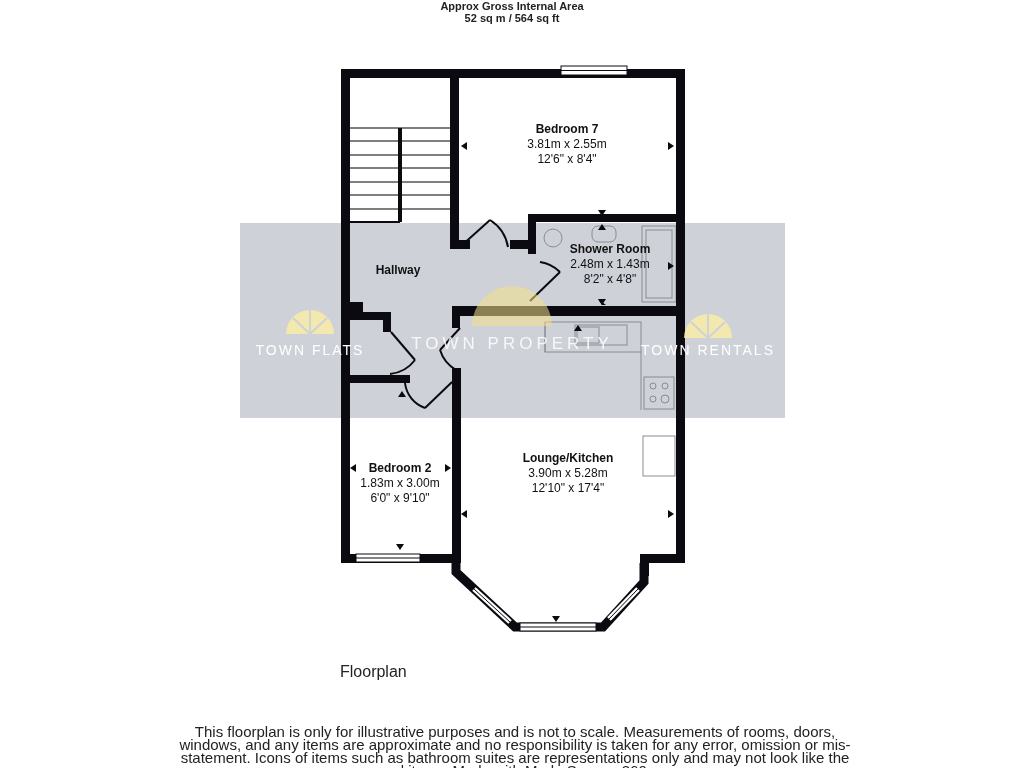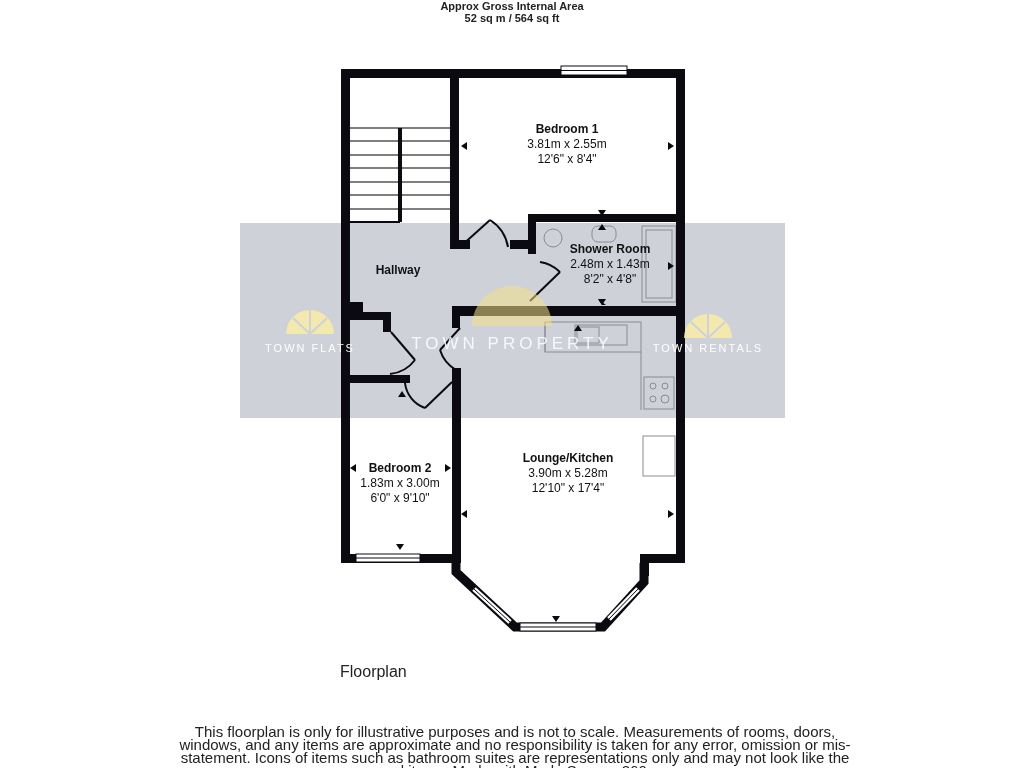--- a/index.html
+++ b/index.html
@@ -3,21 +3,21 @@
 <meta charset="utf-8">
 <style>
   html, body { margin:0; padding:0; background:#ffffff; }
   body { width:1024px; height:768px; position:relative; overflow:hidden; font-family:"Liberation Sans", sans-serif; color:#111; }
   .header { position:absolute; left:0; top:0; width:1024px; text-align:center; font-weight:bold; font-size:11px; line-height:12px; color:#222; }
   .plan { position:absolute; left:0; top:0; }
   .room-label { position:absolute; text-align:center; font-size:12px; line-height:15px; color:#111; white-space:nowrap; transform:translateX(-50%); }
   .room-label .name { font-weight:bold; }
   .floor-title { position:absolute; left:340px; top:663px; font-size:16px; color:#222; }
   .disclaimer { position:absolute; left:170px; top:725px; width:690px; text-align:center; font-size:15px; line-height:13px; color:#222; }
-  .wm { position:absolute; text-align:center; color:#ffffff; letter-spacing:2px; font-size:11px; transform:translateX(-50%); }
+  .wm { position:absolute; text-align:center; color:#ffffff; letter-spacing:2px; font-size:14px; transform:translateX(-50%); }
   .wm.big { font-size:17px; letter-spacing:4px; }
 </style>
 </head>
 <body>
 
 <div class="header">
   <div>Approx Gross Internal Area</div>
   <div>52 sq m / 564 sq ft</div>
 </div>
 
@@ -149,21 +149,21 @@
       <line x1="708" y1="338" x2="691" y2="322"></line>
       <line x1="708" y1="338" x2="725" y2="322"></line>
   </g>
 </svg>
 
 <div class="wm" style="left:310px; top:342px;">TOWN FLATS</div>
 <div class="wm big" style="left:512px; top:334px; opacity:0.85;">TOWN PROPERTY</div>
 <div class="wm" style="left:708px; top:342px;">TOWN RENTALS</div>
 
 <div class="room-label" style="left:567px; top:122px;">
-  <div class="name">Bedroom 1</div>
+  <div class="name">Bedroom 7</div>
   <div>3.81m x 2.55m</div>
   <div>12'6" x 8'4"</div>
 </div>
 
 <div class="room-label" style="left:610px; top:242px;">
   <div class="name">Shower Room</div>
   <div>2.48m x 1.43m</div>
   <div>8'2" x 4'8"</div>
 </div>
 

